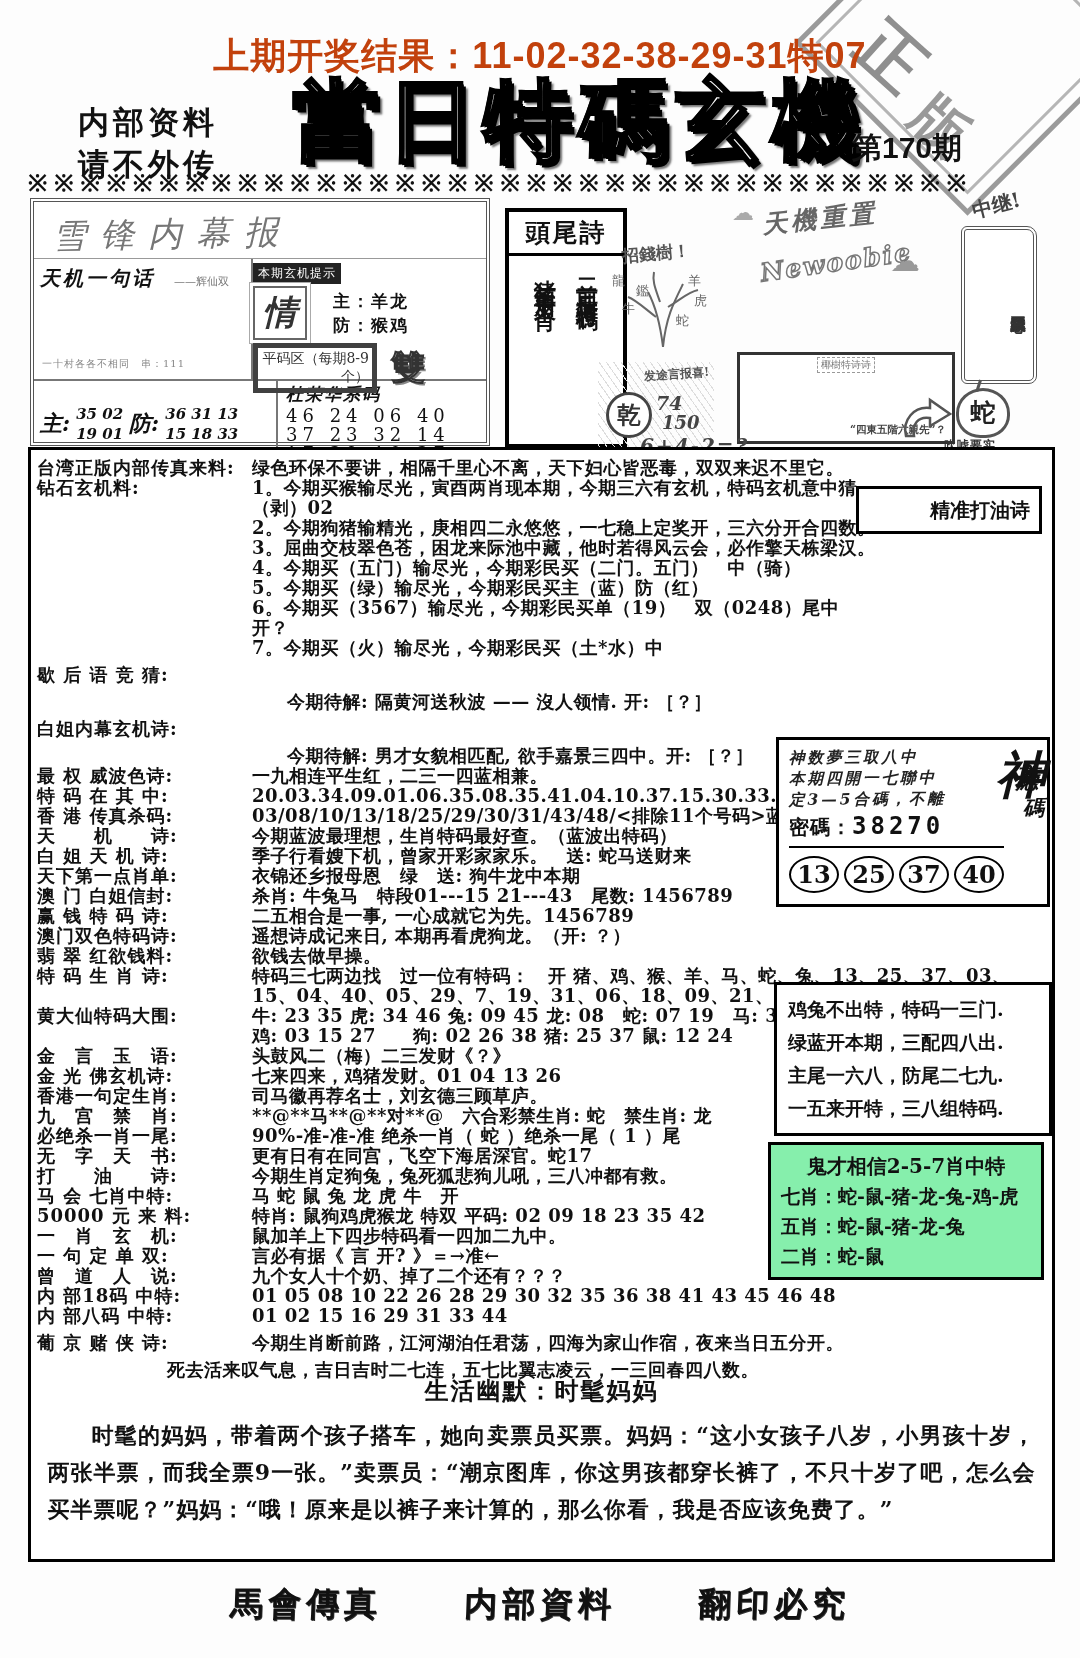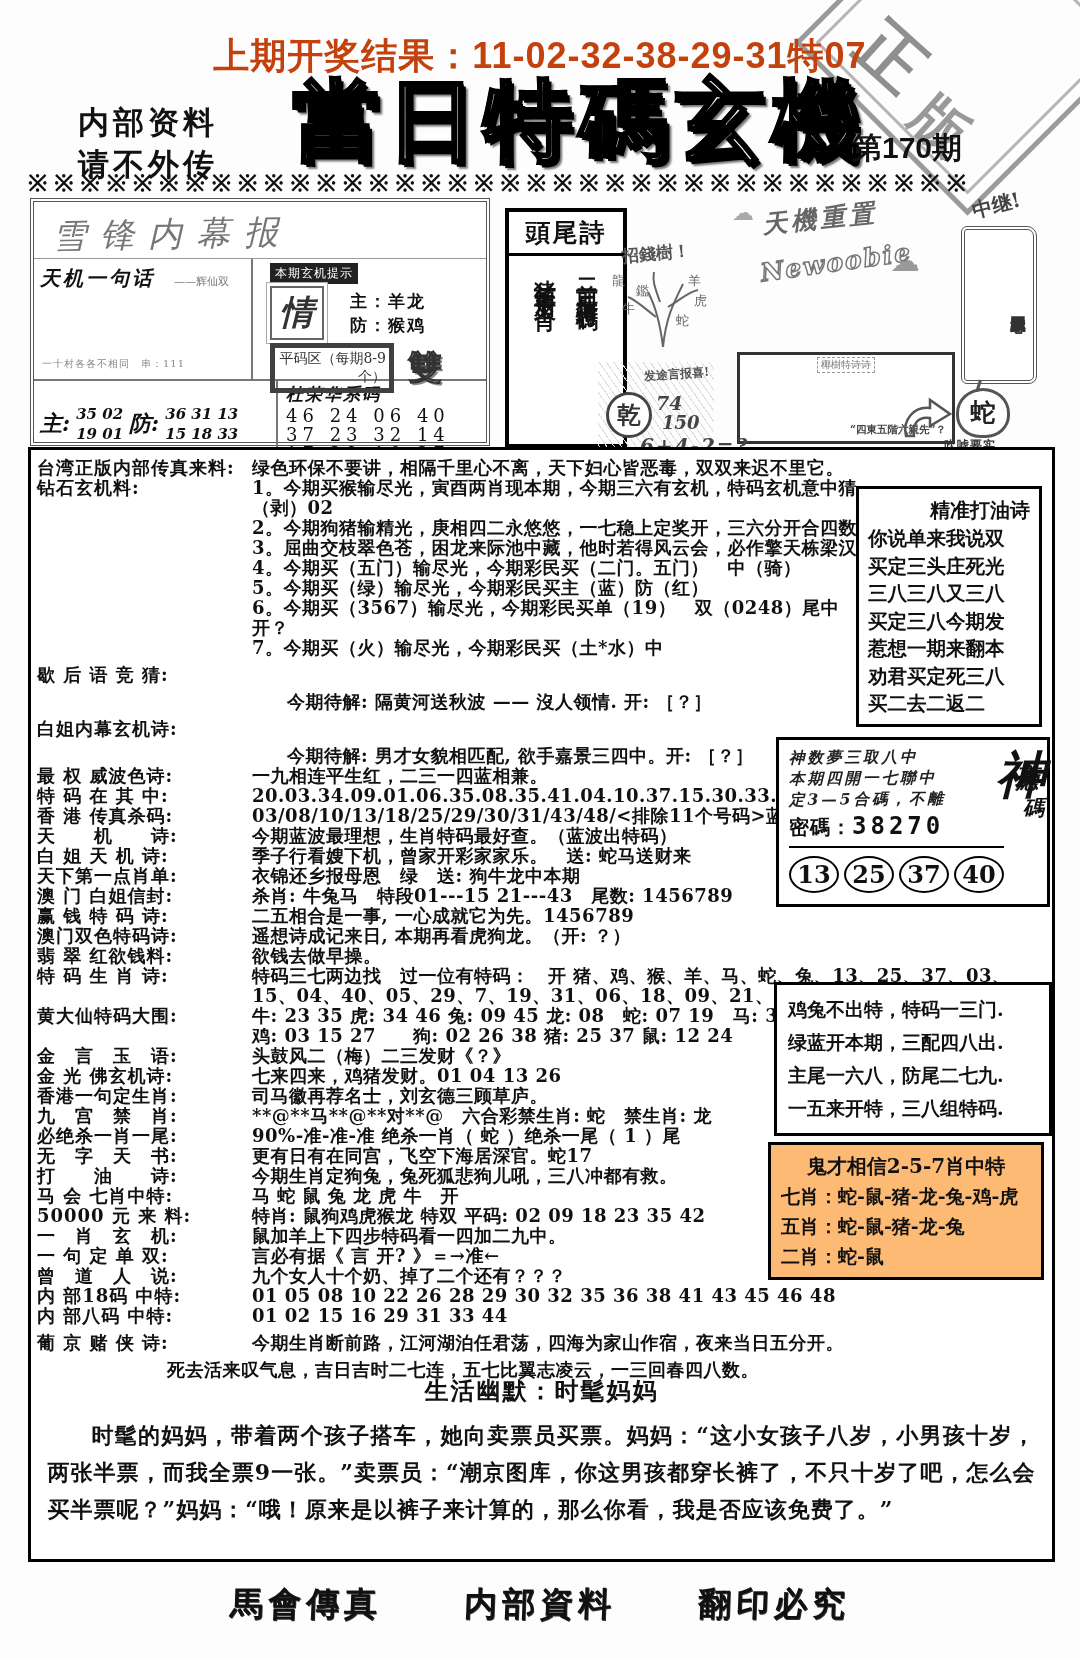--- a/index.html
+++ b/index.html
@@ -29,21 +29,21 @@
   
   .tl-box{position:absolute;left:30px;top:198px;width:452px;height:240px;
     border:4px double #555;background:#fff;font-family:"DejaVu Serif",serif;}
   .tl-masthead{font-size:34px;letter-spacing:14px;color:#555;font-style:italic;
     padding:8px 0 2px 18px;transform:rotate(-1deg);opacity:.8;}
   .tl-mid{display:flex;border-top:1px solid #999;height:120px;}
   .tianji{width:205px;border-right:2px solid #777;padding:6px 6px;position:relative;}
   .tianji-title{font-size:20px;font-weight:bold;font-style:italic;letter-spacing:3px;}
   .tianji-sig{font-size:11px;color:#777;margin-left:14px;}
   .tianji-note{position:absolute;bottom:8px;left:8px;font-size:10px;color:#888;letter-spacing:1px;}
-  .hint-col{flex:1;padding:3px 17px;position:relative;}
+  .hint-col{flex:1;padding:3px 0;position:relative;}
   .hint-label{display:inline-block;background:#222;color:#fff;font-size:12px;
     padding:2px 5px;letter-spacing:1px;}
   .qing-row{display:flex;align-items:center;margin-top:2px;}
   .qing{display:inline-block;border:2px solid #666;box-shadow:0 0 0 3px #fff,0 0 0 4px #aaa;
     font-size:34px;font-weight:bold;padding:2px 8px;font-style:italic;color:#333;}
   .zhufang{margin-left:26px;font-size:17px;font-weight:bold;line-height:24px;
     letter-spacing:2px;}
   .bottom-mini{display:flex;align-items:center;margin-top:3px;}
   .pingma{border:5px solid #404040;font-size:14px;padding:2px 3px;color:#333;width:108px;text-align:right;}
   .shuang{font-size:34px;font-weight:900;color:#444;margin-left:14px;
@@ -130,21 +130,21 @@
     border-radius:50%;text-align:center;line-height:33px;font-size:24px;font-weight:900;}
   .dream-right{width:52px;padding:4px 2px;text-align:center;}
   .v-text{writing-mode:vertical-rl;text-orientation:upright;font-size:23px;font-weight:900;
     font-style:italic;letter-spacing:2px;margin:0 auto;}
   .big-shen{font-size:50px;font-weight:900;font-style:italic;line-height:50px;margin-left:-14px;}
   .small-ma{font-size:21px;font-weight:900;font-style:italic;text-align:right;padding-right:2px;margin-top:-6px;}
   .jitu{position:absolute;top:532px;right:0;width:250px;border:3px solid #000;
     padding:8px 11px;background:#fff;font-family:"DejaVu Serif",serif;}
   .jitu-line{font-size:19px;font-weight:900;line-height:33px;}
   .guicai{position:absolute;top:692px;right:8px;width:250px;border:3px solid #000;
-    padding:6px 10px;background:#fdba74;font-family:"DejaVu Serif",serif;}
+    padding:6px 10px;background:#86efac;font-family:"DejaVu Serif",serif;}
   .guicai-title{font-size:20px;font-weight:900;text-align:center;line-height:30px;}
   .guicai-line{font-size:19px;font-weight:900;line-height:30px;}
   
   .joke{position:absolute;left:0;top:925px;width:100%;
     font-family:"DejaVu Serif",serif;}
   .joke-title{text-align:center;font-size:24px;font-weight:900;letter-spacing:2px;}
   .joke-body{width:988px;margin:10px auto 0 auto;font-size:22px;font-weight:bold;
     line-height:37px;text-indent:2em;text-align:justify;letter-spacing:1px;}
   
   .footer{position:absolute;top:1582px;left:0;width:100%;display:flex;
@@ -425,30 +425,20 @@
         <span class="mcontent">今期生肖断前路，江河湖泊任君荡，四海为家山作宿，夜来当日五分开。</span>
       </div>
       <div class="mrow center gap">
         
         <span class="mcontent">死去活来叹气息，吉日吉时二七连，五七比翼志凌云，一三回春四八数。</span>
       </div>
     </div>
 
   <div class="dayou">
     <div class="dayou-title">精准打油诗</div>
-    <div>
-
-    <div class="dayou-line">你说单来我说双</div>
-        <div class="dayou-line">买定三头庄死光</div>
-        <div class="dayou-line">三八三八又三八</div>
-        <div class="dayou-line">买定三八今期发</div>
-        <div class="dayou-line">惹想一期来翻本</div>
-        <div class="dayou-line">劝君买定死三八</div>
-        <div class="dayou-line">买二去二返二</div>
-      </div>
   </div>
 
   <div class="dream">
     <div class="dream-left">
       <div class="hw">神数夢三取八中</div>
       <div class="hw">本期四開一七聯中</div>
       <div class="hw">定3—5合碼，不離</div>
       <div class="pw-row">
         <span>密碼：</span><span class="pw-num">38270</span>
       </div>

